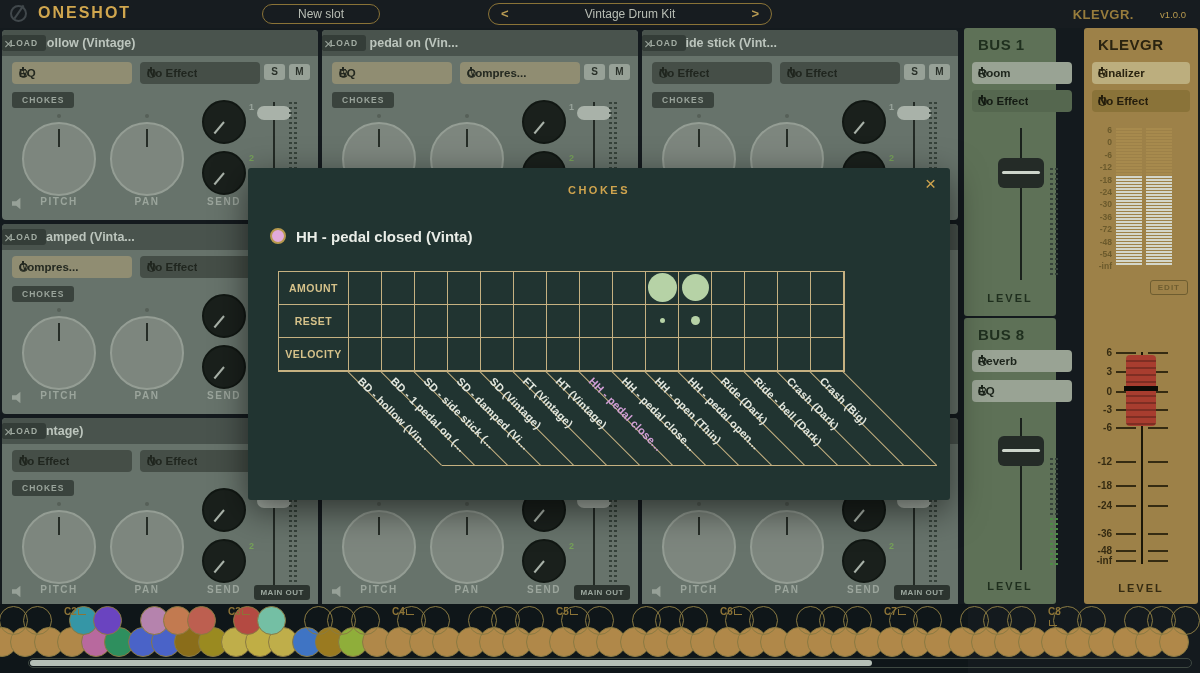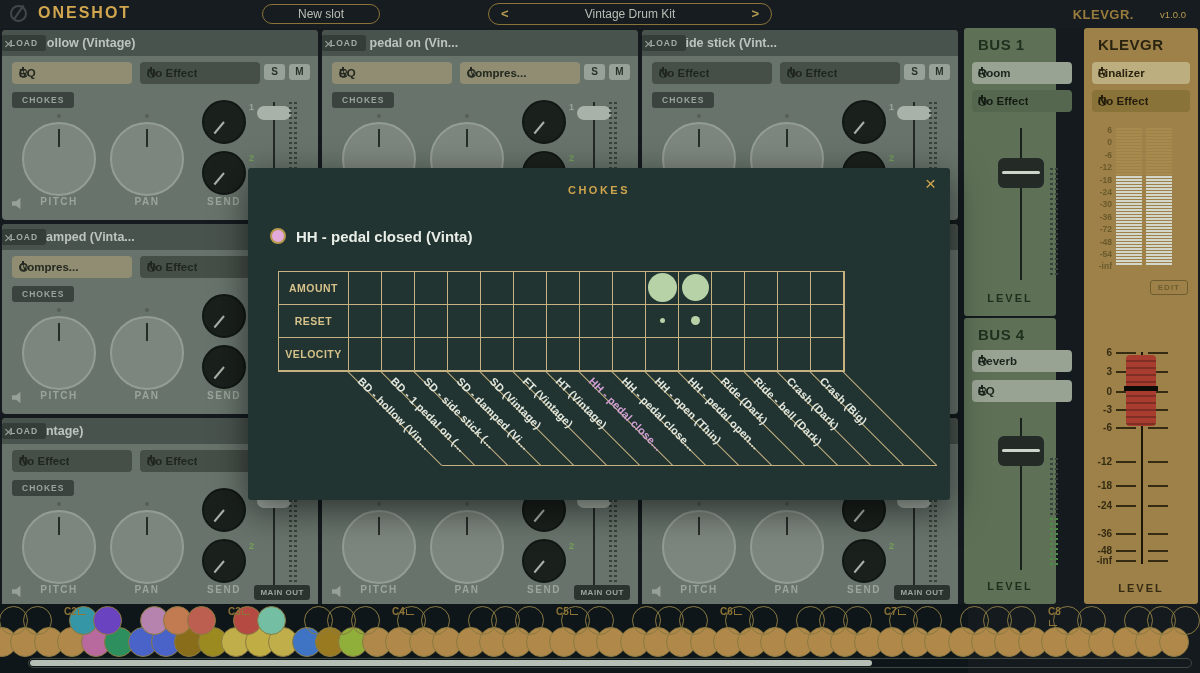--- a/index.html
+++ b/index.html
@@ -566,21 +566,21 @@
           <span class="dd-lbl">No Effect</span>
           <span class="chev">∨</span>
         </div>
         <div class="sl-track" style="left: 56px; top: 100px; height: 152px; background: rgb(26, 33, 28);"></div>
         <div class="fad-handle" style="left: 34px; top: 130px;"></div>
         <div class="dots" style="left: 86px; top: 140px; height: 110px;"></div>
         <div class="dots" style="left: 91px; top: 140px; height: 110px;"></div>
         <div class="level" style="top: 264px;">LEVEL</div>
       </div>
       <div class="panel-bus" style="top: 318px; height: 286px;">
-        <div class="p-title">BUS 4</div>
+        <div class="p-title">BUS 8</div>
         <div class="bdd l" style="top: 32px;">
           <span class="pwr"></span>
           <span class="dd-lbl">Reverb</span>
           <span class="chev">∨</span>
         </div>
         <div class="bdd l" style="top: 62px;">
           <span class="pwr"></span>
           <span class="dd-lbl">EQ</span>
           <span class="chev">∨</span>
         </div>

